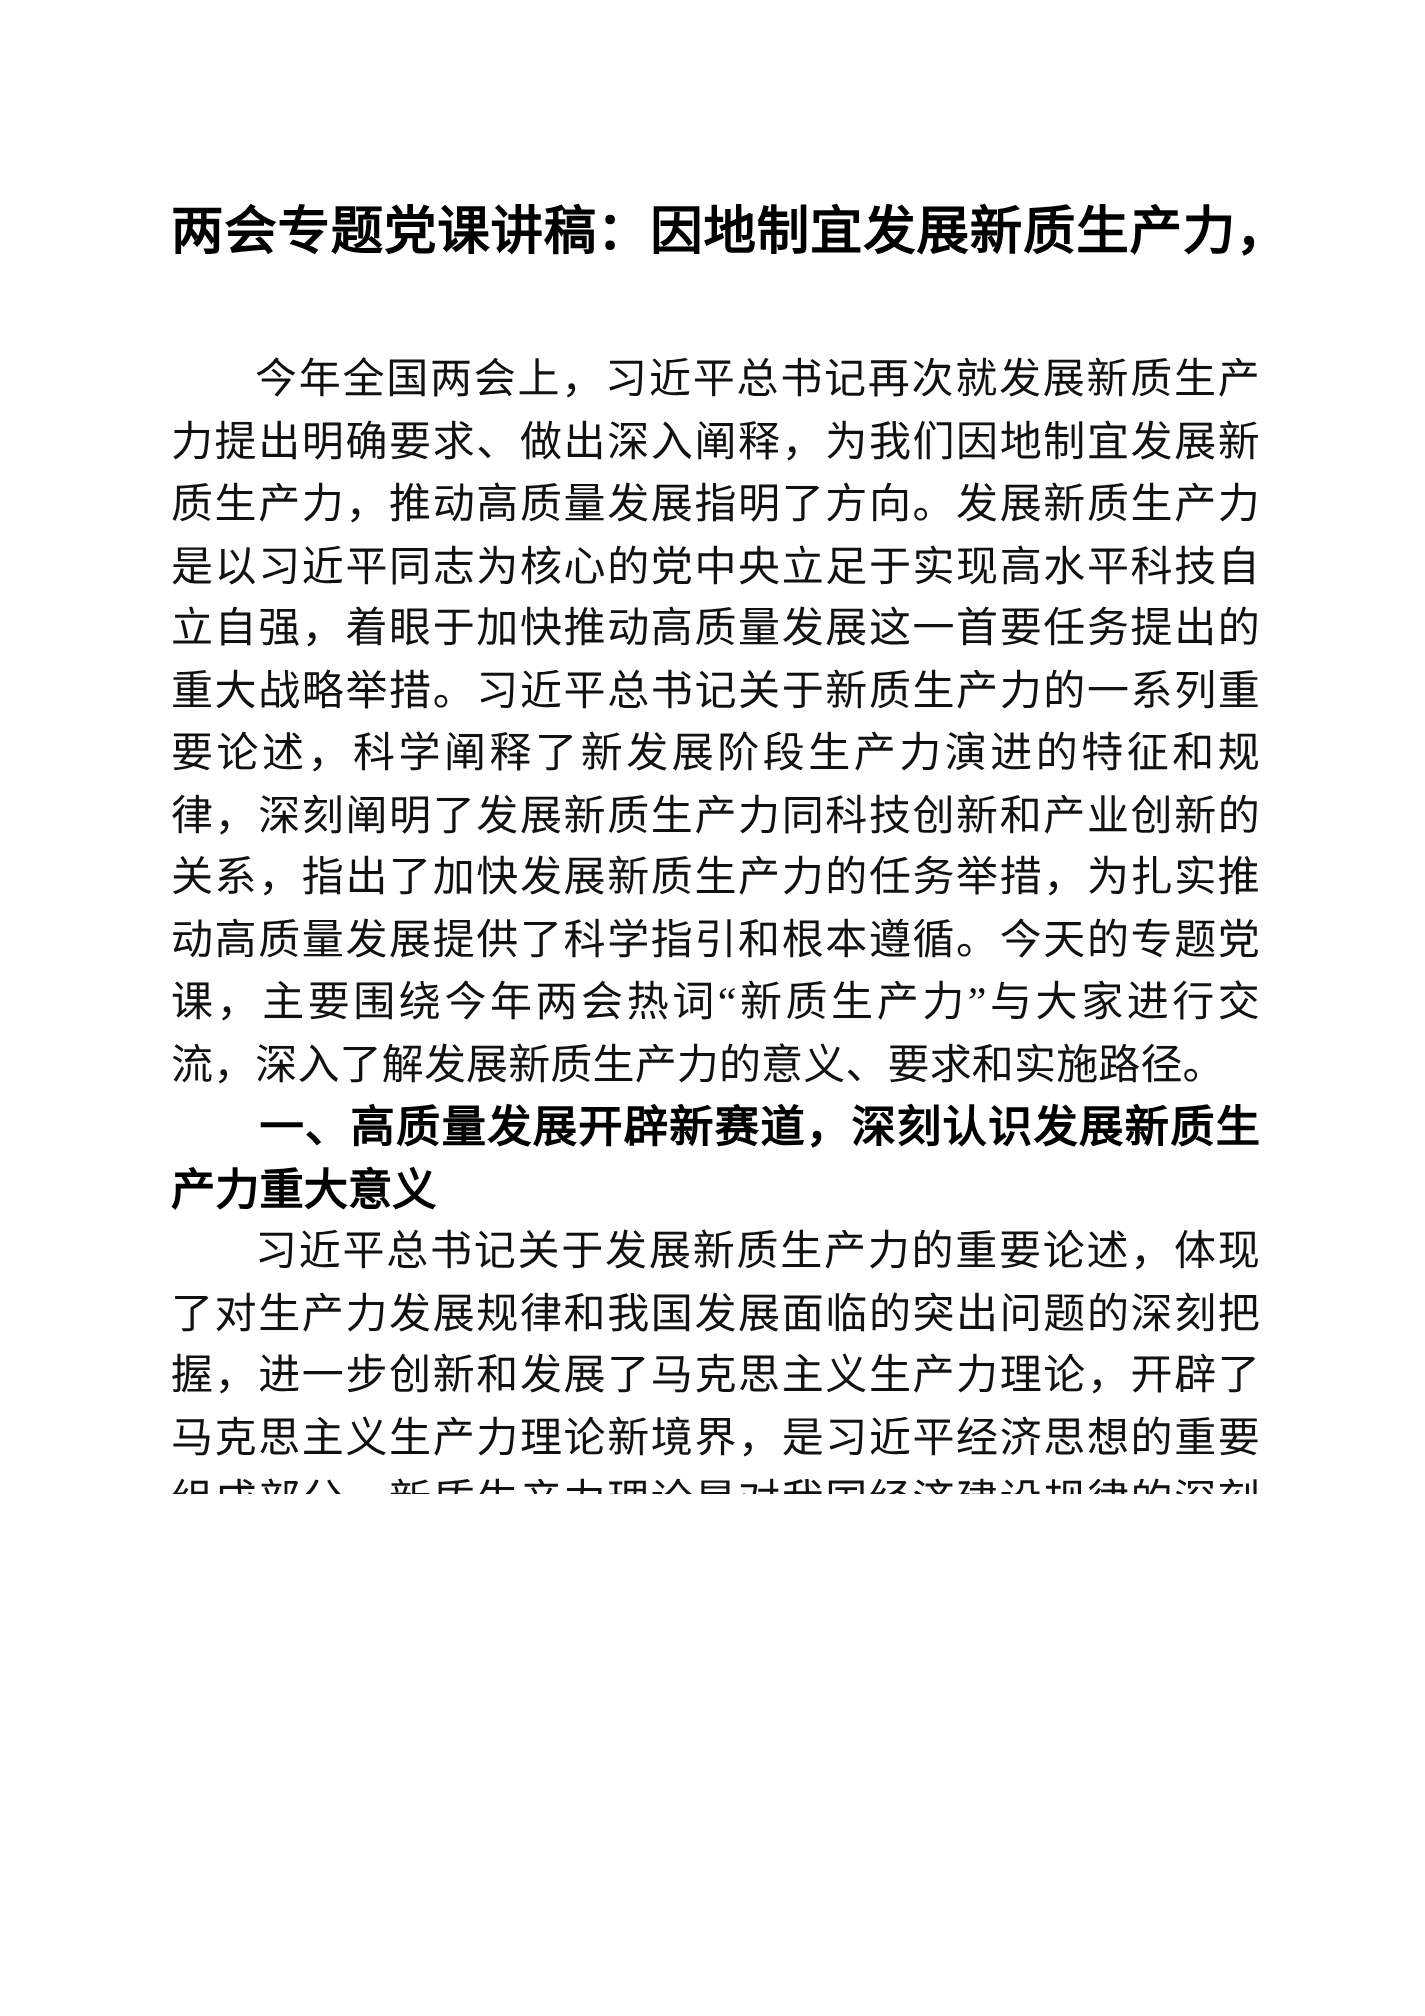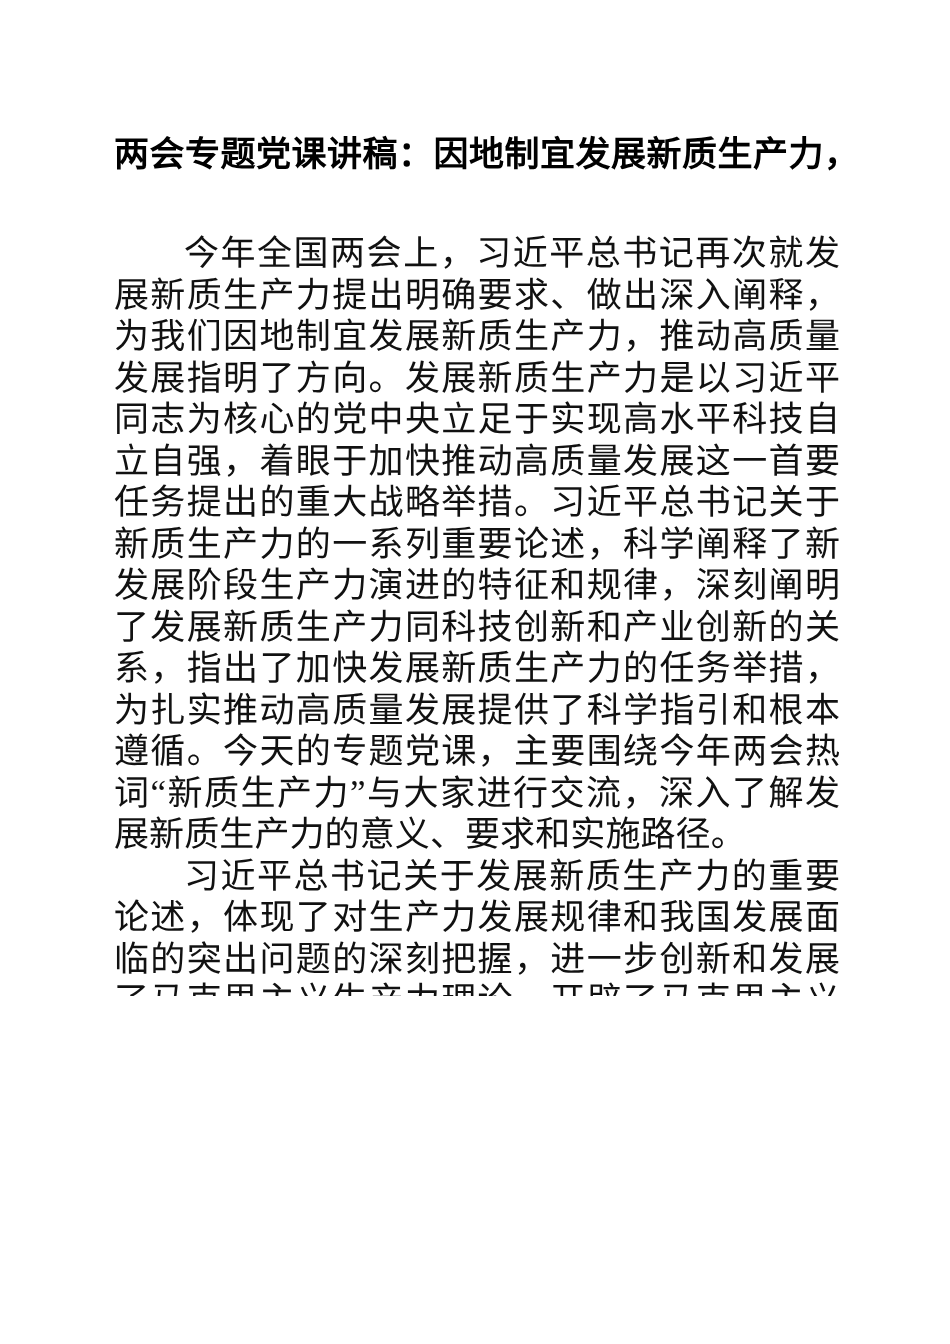--- a/index.html
+++ b/index.html
@@ -50,21 +50,21 @@
   .doc-title .title-line.line-1 {
     text-align: justify;
     text-align-last: justify;
     white-space: nowrap;
   }
 
   
   .para {
     margin: 0;
     font-family: "Liberation Serif", "DejaVu Serif", serif;
-    font-size: 35px;
+    font-size: 28px;
     line-height: 41.5px;
     text-align: justify;
     text-justify: inter-ideograph;
     text-indent: 2em;
     letter-spacing: 0.1px;
     color: #111111;
   }
 
   .para--first {
     margin-top: 51px;
@@ -93,17 +93,18 @@
 
 <div class="page">
   <div class="page-body">
 
     <h1 class="doc-title">
       <span class="title-line line-1">两会专题党课讲稿：因地制宜发展新质生产力，</span>
     </h1>
 
     <p class="para para--first">今年全国两会上，习近平总书记再次就发展新质生产力提出明确要求、做出深入阐释，为我们因地制宜发展新质生产力，推动高质量发展指明了方向。发展新质生产力是以习近平同志为核心的党中央立足于实现高水平科技自立自强，着眼于加快推动高质量发展这一首要任务提出的重大战略举措。习近平总书记关于新质生产力的一系列重要论述，科学阐释了新发展阶段生产力演进的特征和规律，深刻阐明了发展新质生产力同科技创新和产业创新的关系，指出了加快发展新质生产力的任务举措，为扎实推动高质量发展提供了科学指引和根本遵循。今天的专题党课，主要围绕今年两会热词“新质生产力”与大家进行交流，深入了解发展新质生产力的意义、要求和实施路径。</p>
 
+    <h2 class="section-heading">一、高质量发展开辟新赛道，深刻认识发展新质生产力重大意义</h2>
 
     <p class="para para--after-heading">习近平总书记关于发展新质生产力的重要论述，体现了对生产力发展规律和我国发展面临的突出问题的深刻把握，进一步创新和发展了马克思主义生产力理论，开辟了马克思主义生产力理论新境界，是习近平经济思想的重要组成部分。新质生产力理论是对我国经济建设规律的深刻总结，是一项重大理论创新，具有重要的理论和现实意义，它指明了推动高质量发展的重要着力点。我们一定要深刻领会新质生产力理论的丰富内</p>
 
   </div>
 </div>
 
 </body></html>

